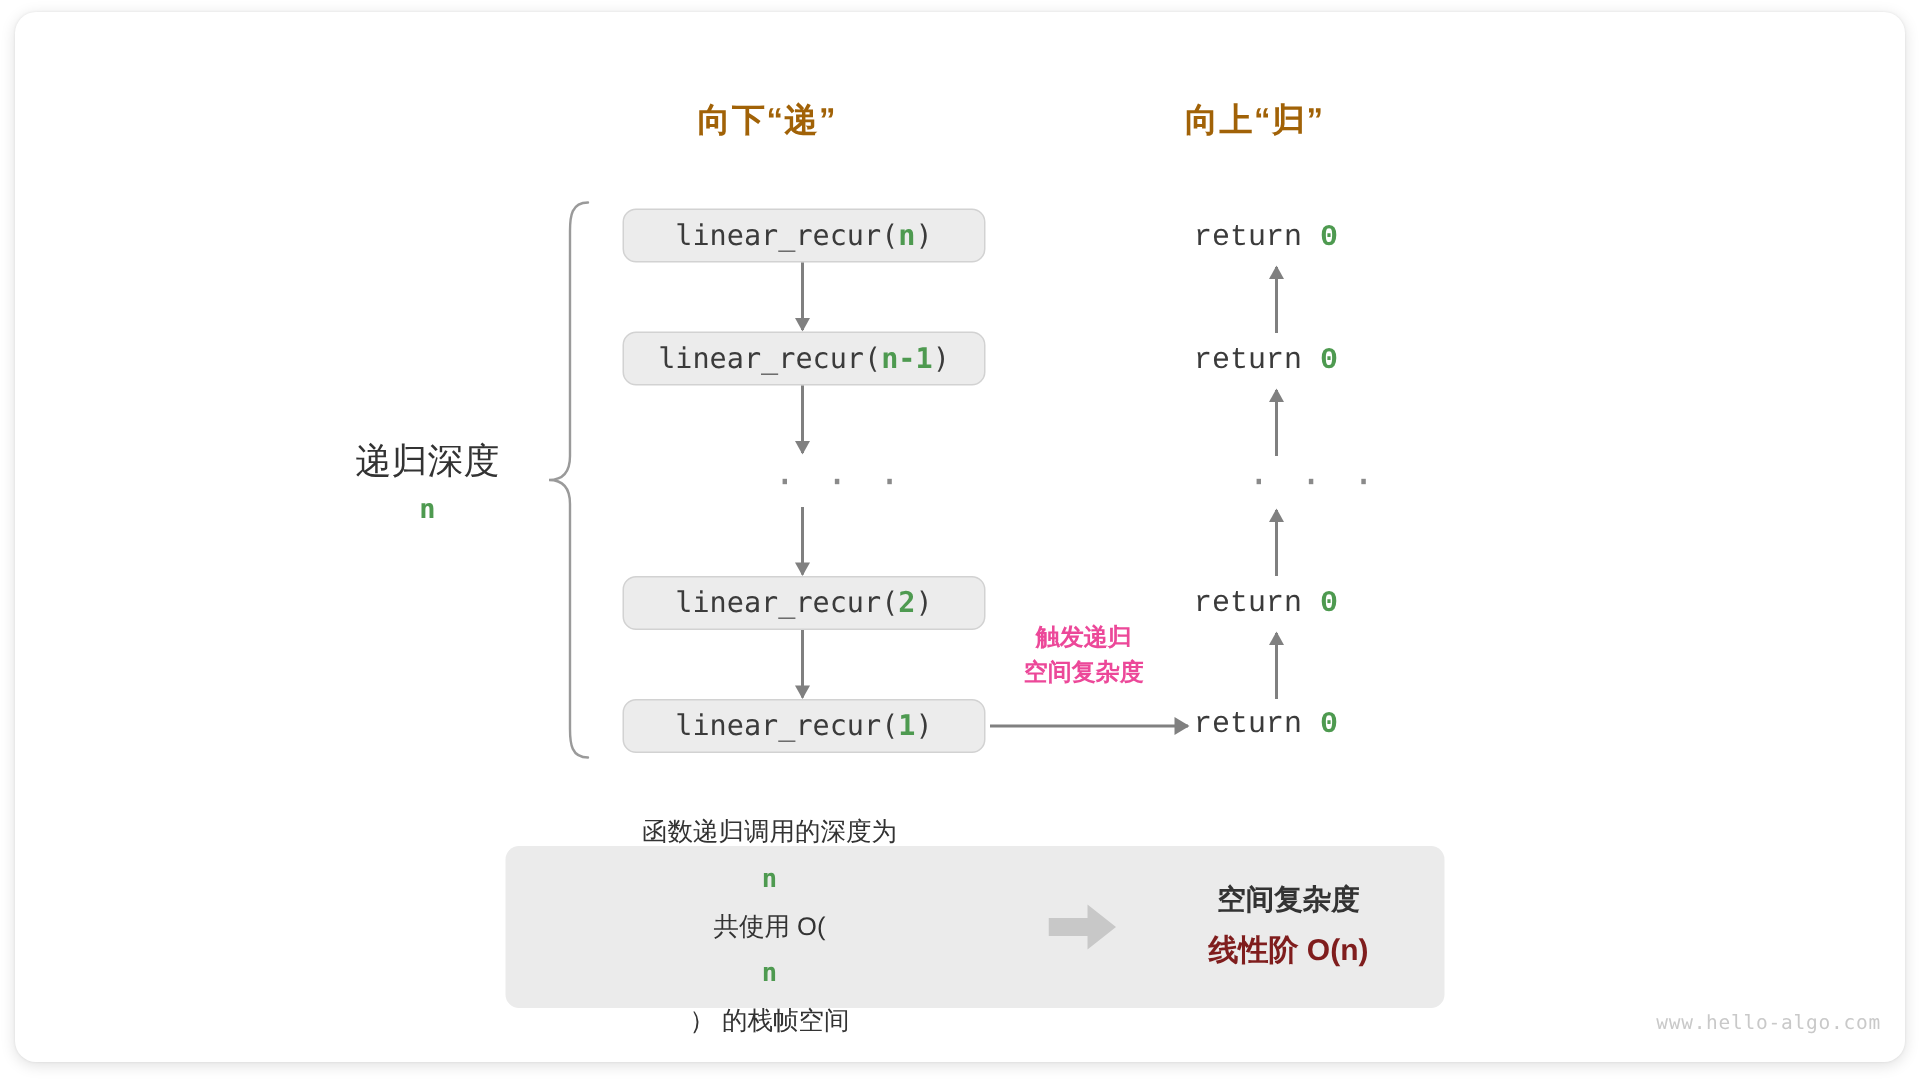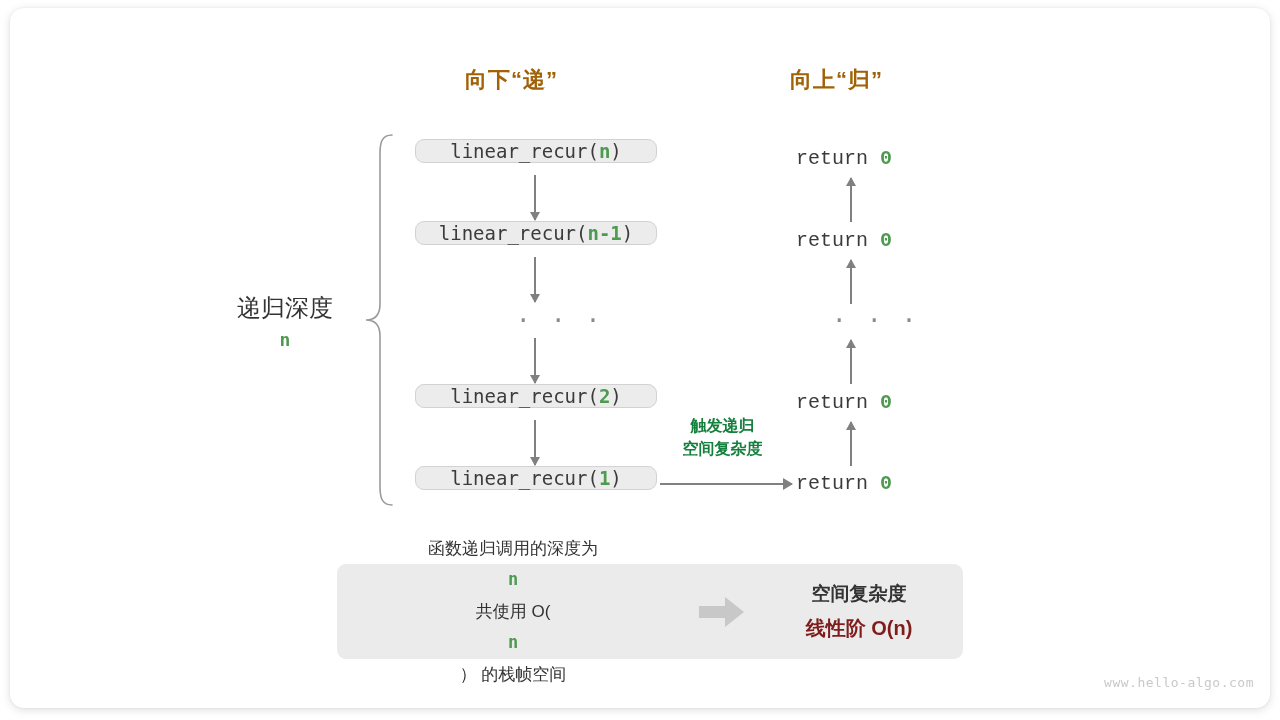--- a/index.html
+++ b/index.html
@@ -35,21 +35,21 @@
     color: #a16207;
     white-space: nowrap;
     letter-spacing: 1px;
   }
   #hdr-down { left: 455px; top: 57px; }
   #hdr-up   { left: 780px; top: 57px; }
 
   
   .call-box {
     position: absolute;
-    height: 24px;
+    height: 36px;
     background: #ececec;
     border: 1px solid #d2d2d2;
     border-radius: 9px;
     display: flex;
     align-items: center;
     justify-content: center;
     font-family: "DejaVu Sans Mono", "Liberation Mono", monospace;
     font-size: 19px;
     color: #3b3b3b;
     white-space: nowrap;
@@ -151,32 +151,32 @@
 
   
   #trigger-note {
     position: absolute;
     left: 650px;
     top: 406px;
     width: 125px;
     text-align: center;
     font-size: 16px;
     font-weight: bold;
-    color: #15803d;
+    color: #ec4899;
     line-height: 1.45;
   }
   #trigger-note span { display: block; white-space: nowrap; }
 
   
   #summary {
     position: absolute;
     left: 327px;
     top: 556px;
     width: 626px;
-    height: 95px;
+    height: 108px;
     background: #ebebeb;
     border-radius: 9px;
     display: flex;
     align-items: center;
     box-sizing: border-box;
   }
   #summary-left {
     width: 352px;
     text-align: center;
     font-size: 17px;

